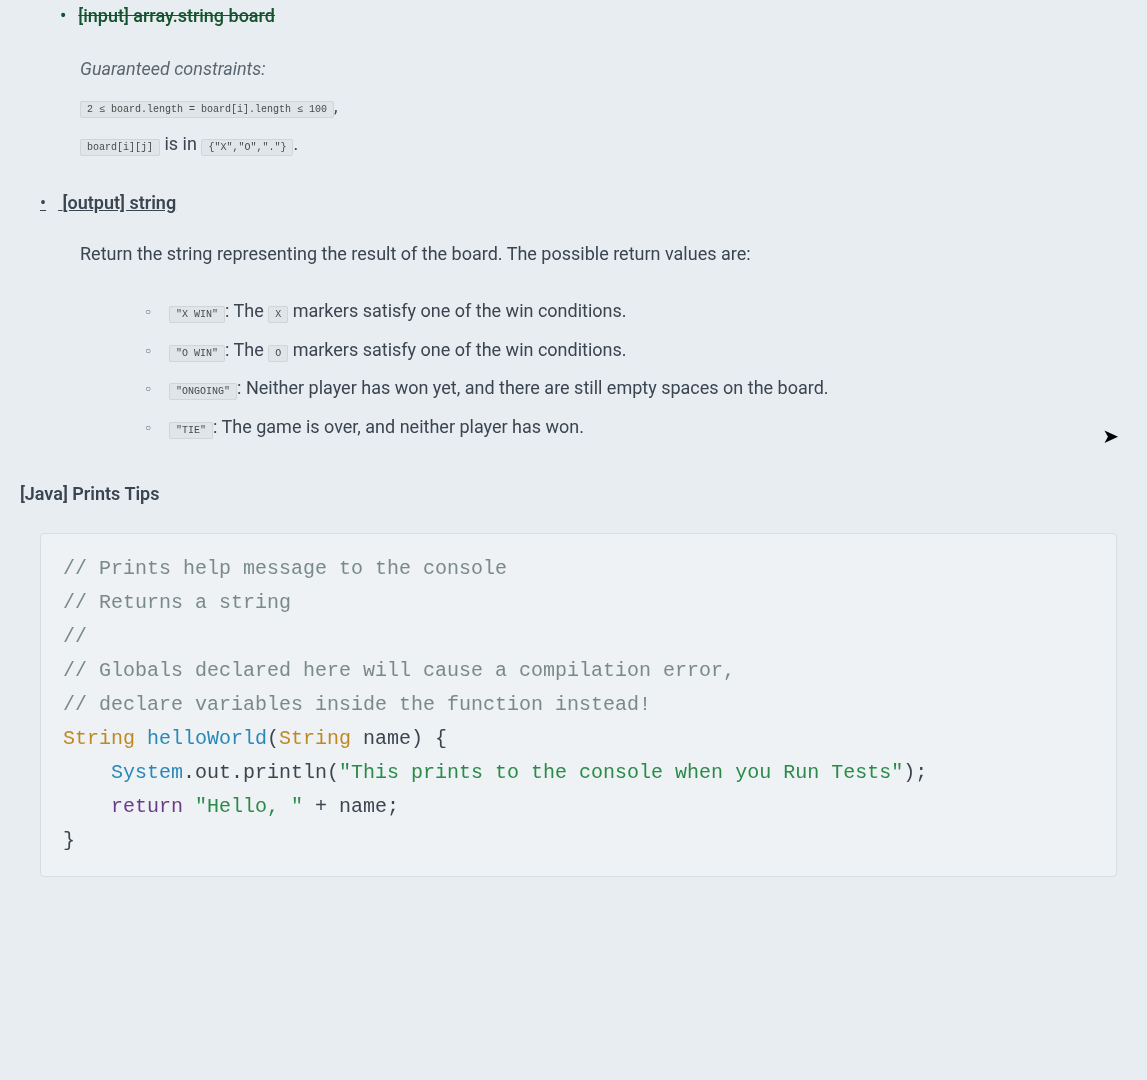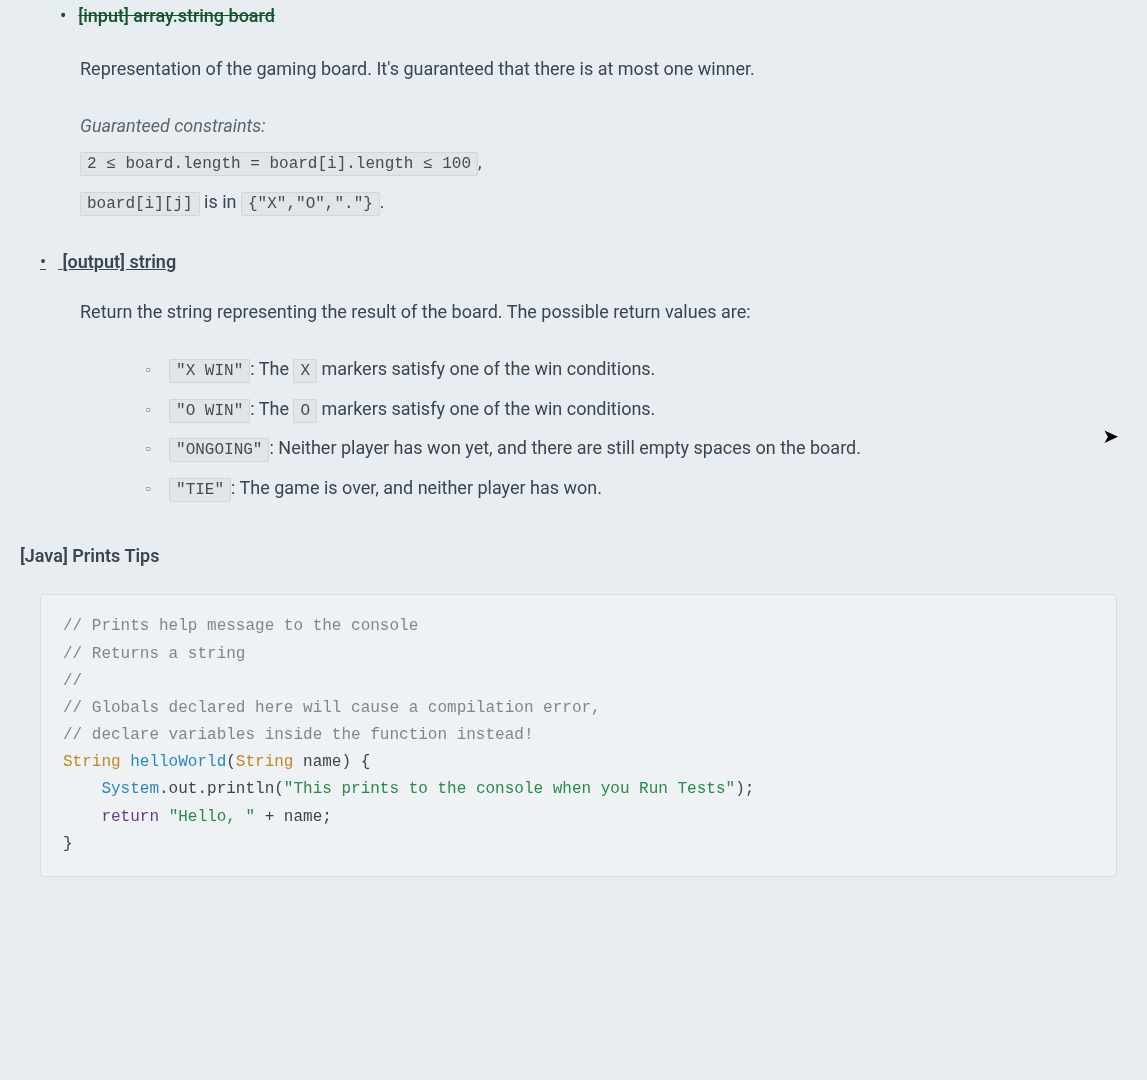--- a/index.html
+++ b/index.html
@@ -40,21 +40,21 @@
     .italic-label {
       font-style: italic;
       color: #5a6670;
       margin-bottom: 8px;
     }
     .code-inline {
       font-family: "Courier New", Consolas, monospace;
       background: #dfe5e8;
       padding: 2px 6px;
       border-radius: 2px;
-      font-size: 16px;
+      font-size: 10px;
       color: #4a4a4a;
       border: 1px solid #d0d5d8;
     }
     .constraint-row {
       margin-bottom: 10px;
     }
     .bullet-row {
       margin-left: 20px;
       margin-top: 30px;
       margin-bottom: 20px;
@@ -93,21 +93,21 @@
       margin-top: 38px;
       margin-bottom: 24px;
       color: #3a4550;
     }
     .code-block {
       background: #eef2f4;
       border: 1px solid #d8dde2;
       border-radius: 4px;
       padding: 18px 22px;
       font-family: "Courier New", Consolas, monospace;
-      font-size: 16px;
+      font-size: 20px;
       line-height: 1.7;
       margin-left: 20px;
       margin-right: 10px;
       white-space: pre;
       overflow-x: auto;
     }
     .tok-comment { color: #7a8a8a; }
     .tok-type { color: #c08820; }
     .tok-method { color: #2a88b8; }
     .tok-class { color: #2a88b8; }
@@ -122,21 +122,20 @@
     }
   </style>
 </head>
 <body>
 
 
 
 <div class="header-strikethrough">[input] array.string board</div>
 
 <div class="content">
-  <p class="paragraph">Representation of the gaming board. It's guaranteed that there is at most one winner.</p>
 
   <p class="italic-label">Guaranteed constraints:</p>
 
   <div class="constraint-row">
     <span class="code-inline">2 ≤ board.length = board[i].length ≤ 100</span><span>,</span>
   </div>
 
   <div class="constraint-row">
     <span class="code-inline">board[i][j]</span><span> is in </span><span class="code-inline">{"X","O","."}</span><span>.</span>
   </div>

